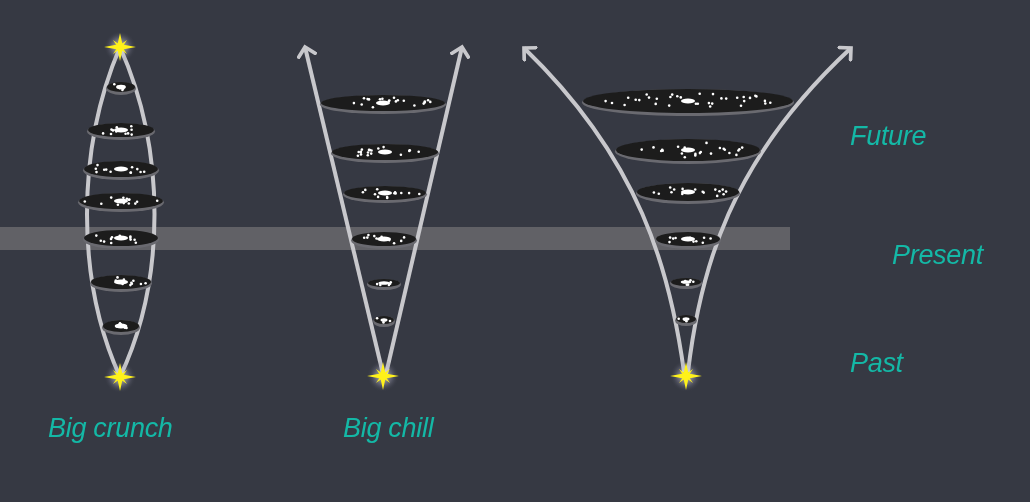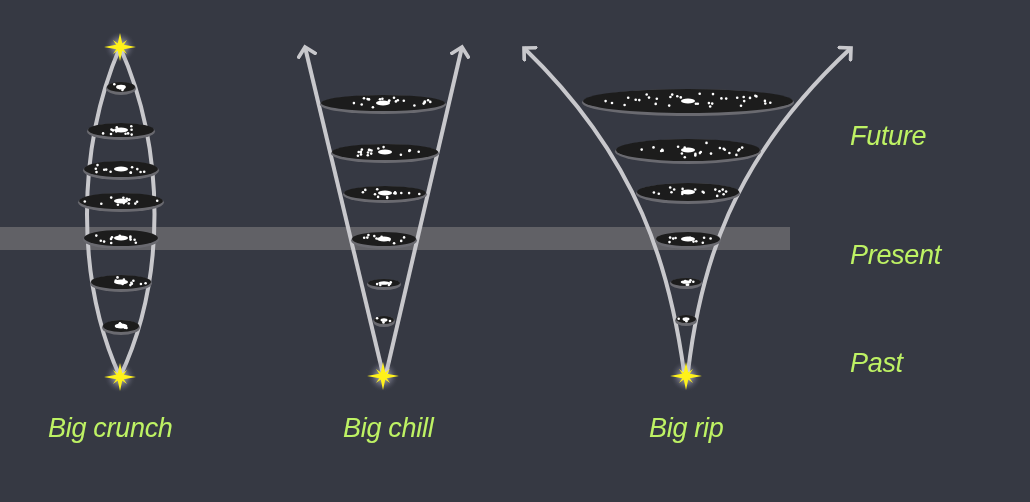--- a/index.html
+++ b/index.html
@@ -1,18 +1,18 @@
 <!DOCTYPE html>
 <html><head>
 <meta charset="utf-8">
 <style>
   html, body { margin: 0; padding: 0; }
   body { width: 1030px; height: 502px; background: #363943; overflow: hidden; position: relative; }
   #stage { position: absolute; left: 0; top: 0; width: 1030px; height: 502px; }
-  .lbl { position: absolute; color: #bef264; font-family: "Liberation Sans", sans-serif; font-style: italic; font-size: 27px; letter-spacing: -0.3px; white-space: nowrap; }
+  .lbl { position: absolute; color: #14b8a6; font-family: "Liberation Sans", sans-serif; font-style: italic; font-size: 27px; letter-spacing: -0.3px; white-space: nowrap; }
 </style>
 </head>
 <body>
 
 <div id="stage">
   <svg width="1030" height="502" viewBox="0 0 1030 502" xmlns="http://www.w3.org/2000/svg">
     <defs>
       <radialGradient id="glow" cx="50%" cy="50%" r="50%">
         <stop offset="0%" stop-color="#fffbb0" stop-opacity="0.9"></stop>
         <stop offset="60%" stop-color="#b8b6d0" stop-opacity="0.25"></stop>
@@ -384,20 +384,19 @@
       <g transform="translate(686,376)">
         <circle r="16" fill="url(#glow)"></circle>
         <path d="M0,-14 L2.5,-2.5 L16,0 L2.5,2.5 L0,14 L-2.5,2.5 L-16,0 L-2.5,-2.5 Z" fill="#fff21a"></path>
         <path d="M0,-10 L1.5,-1.5 L10,0 L1.5,1.5 L0,10 L-1.5,1.5 L-10,0 L-1.5,-1.5 Z" fill="#fff21a" transform="rotate(45)"></path>
       </g>
     </g>
   </svg>
 
   
   <div class="lbl" style="left:850px; top:121px;">Future</div>
-  <div class="lbl" style="left:850px; top:240px;text-align:center;">Present</div>
+  <div class="lbl" style="left:892px; top:240px;text-align:center;">Present</div>
   <div class="lbl" style="left:850px; top:348px;">Past</div>
 
   
   <div class="lbl" style="left:48px; top:413px;">Big crunch</div>
   <div class="lbl" style="left:343px; top:413px;">Big chill</div>
-  <div class="lbl" style="left:649px; top:413px;">Big rip</div>
 </div>
 
 </body></html>

